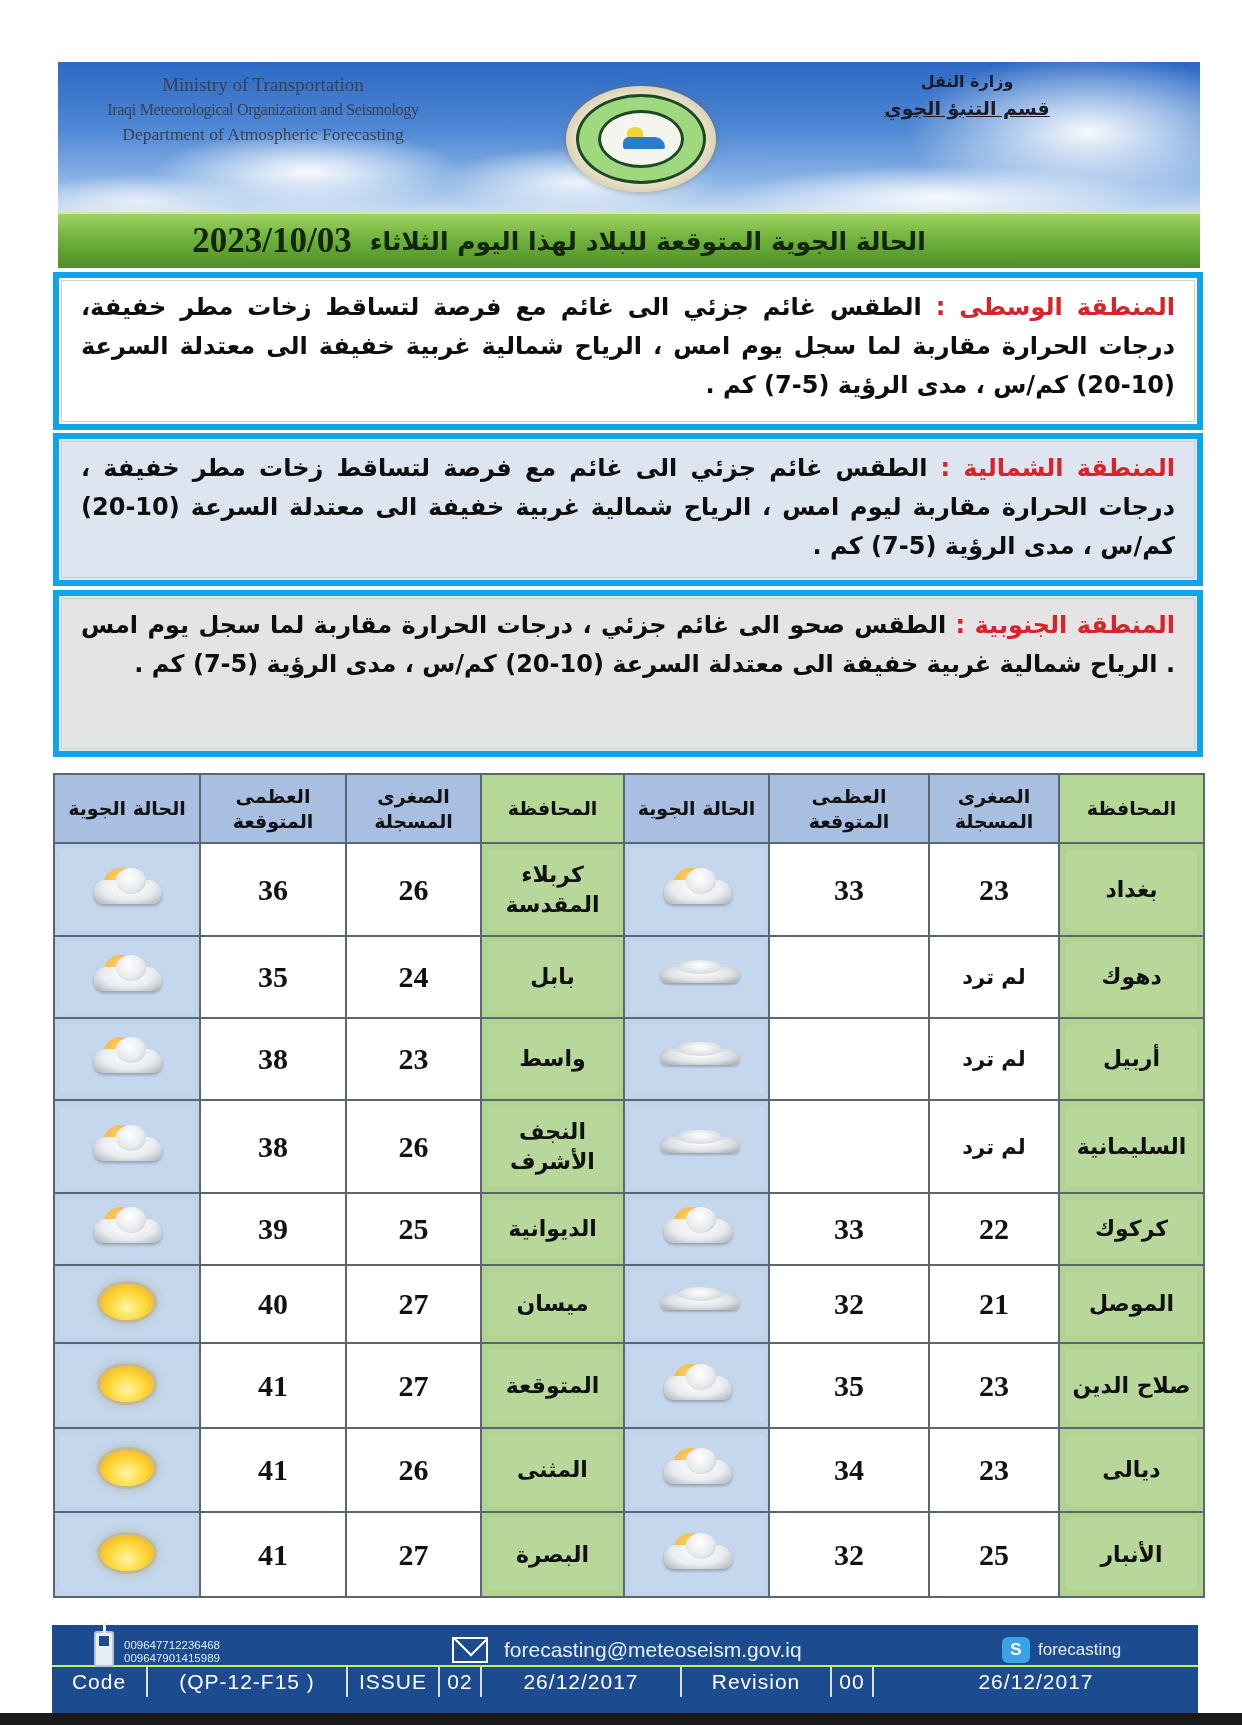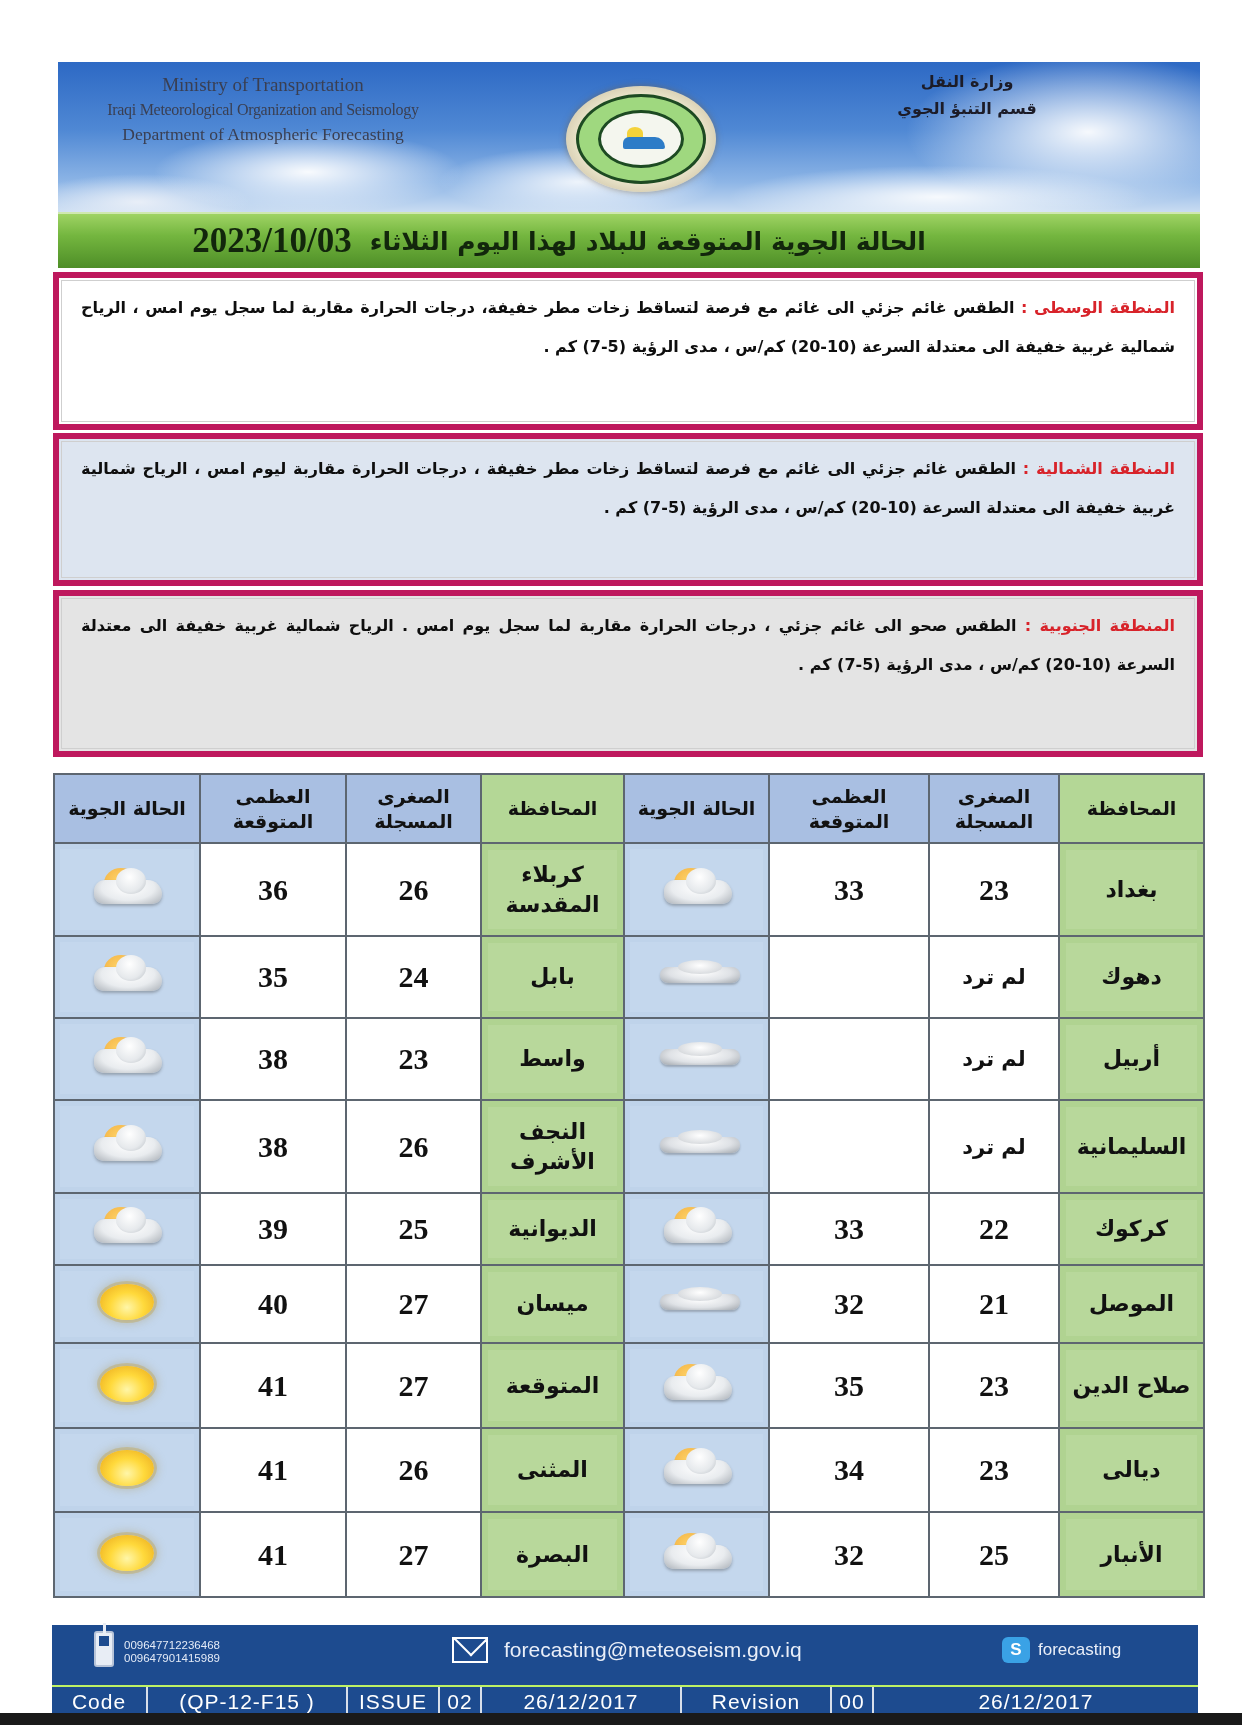--- a/index.html
+++ b/index.html
@@ -24,21 +24,21 @@
   }
   .banner-en .l1 { font-size: 19px; }
   .banner-en .l2 { font-size: 16px; letter-spacing: -0.3px; }
   .banner-en .l3 { font-size: 17.5px; }
   .banner-ar {
     position: absolute; right: 68px; top: 6px; width: 330px; text-align: center; direction: rtl;
     font-family: "DejaVu Sans", sans-serif; font-weight: bold; color: #1c1c28; line-height: 27px;
   }
   .banner-ar .l1 { font-size: 16px; }
   .banner-ar .l2 { font-size: 17px; }
-  .banner-ar .l3 { font-size: 16px; }
+  .banner-ar .l3 { font-size: 19px; text-decoration: underline; }
 
   .logo {
     position: absolute; left: 508px; top: 24px; width: 150px; height: 106px; border-radius: 50%;
     background: radial-gradient(ellipse at center, #f3f1e6 0%, #e8e2c8 60%, #b8a98a 100%);
     box-shadow: 0 0 6px rgba(120,100,70,0.6);
     display: flex; align-items: center; justify-content: center;
   }
   .logo-ring1 {
     width: 130px; height: 90px; border-radius: 50%; border: 3px solid #1d4a22;
     background: #9fd87f; display: flex; align-items: center; justify-content: center;
@@ -57,23 +57,23 @@
     border-top: 2px solid #cfe8b0;
     display: flex; align-items: center; justify-content: center; gap: 18px; direction: rtl;
     padding-right: 140px;
   }
   .title-text { font-size: 25px; font-weight: bold; color: #12260c; font-family: "DejaVu Sans", sans-serif; }
   .title-date { font-size: 35px; font-weight: bold; color: #12260c; font-family: Liberation Serif, serif; direction: ltr; }
 
   
   .region {
     position: absolute; left: 53px; width: 1150px;
-    border: 6px solid #be185d; outline: 1px solid #cfcfcf; outline-offset: -9px;
+    border: 6px solid #0ea5e9; outline: 1px solid #cfcfcf; outline-offset: -9px;
     direction: rtl; text-align: justify; padding: 10px 22px 10px 22px;
-    font-family: "DejaVu Sans", sans-serif; font-weight: bold; font-size: 16px; line-height: 39px;
+    font-family: "DejaVu Sans", sans-serif; font-weight: bold; font-size: 24px; line-height: 39px;
     color: #0e0e0e;
   }
   .region .rlabel { color: #d8232a; }
   .region.central { top: 272px; height: 158px; background: #ffffff; }
   .region.north   { top: 433px; height: 153px; background: #dde5f0; }
   .region.south   { top: 590px; height: 167px; background: #e4e4e4; }
 
   
   .wx-table {
     position: absolute; left: 53px; top: 773px; width: 1150px;
@@ -124,21 +124,21 @@
     position: absolute; left: 10px; top: 4px; width: 54px; height: 36px; border-radius: 50%;
     background: radial-gradient(ellipse at 50% 65%, #fff6a8 0%, #ffd93b 45%, #e8a51b 100%);
     box-shadow: 0 0 0 3px rgba(196,160,60,0.35), 0 0 8px 4px rgba(170,150,90,0.35);
   }
 
   
   .footer {
     position: absolute; left: 52px; top: 1625px; width: 1146px; height: 88px;
     background: #1d4b8f; color: #ffffff;
   }
-  .footer-top { position: relative; height: 60px; }
+  .footer-top { position: relative; height: 40px; }
   .phone-icon {
     position: absolute; left: 42px; top: 6px; width: 20px; height: 36px; border-radius: 3px;
     background: #e8edf5; border: 2px solid #b8c4d8;
   }
   .phone-icon::before { content: ""; position: absolute; left: 3px; top: 3px; width: 10px; height: 10px; background: #1d4b8f; }
   .phone-icon::after  { content: ""; position: absolute; left: 7px; top: -10px; width: 3px; height: 10px; background: #e8edf5; }
   .phones { position: absolute; left: 72px; top: 14px; font-size: 11.5px; line-height: 13px; font-family: "Liberation Sans", sans-serif; color: #e4ebf7; }
   .email-wrap { position: absolute; left: 400px; top: 12px; display: flex; align-items: center; gap: 16px; justify-content: center; }
   .mail-icon {
     width: 36px; height: 26px; border: 2px solid #ffffff; position: relative; overflow: hidden;

